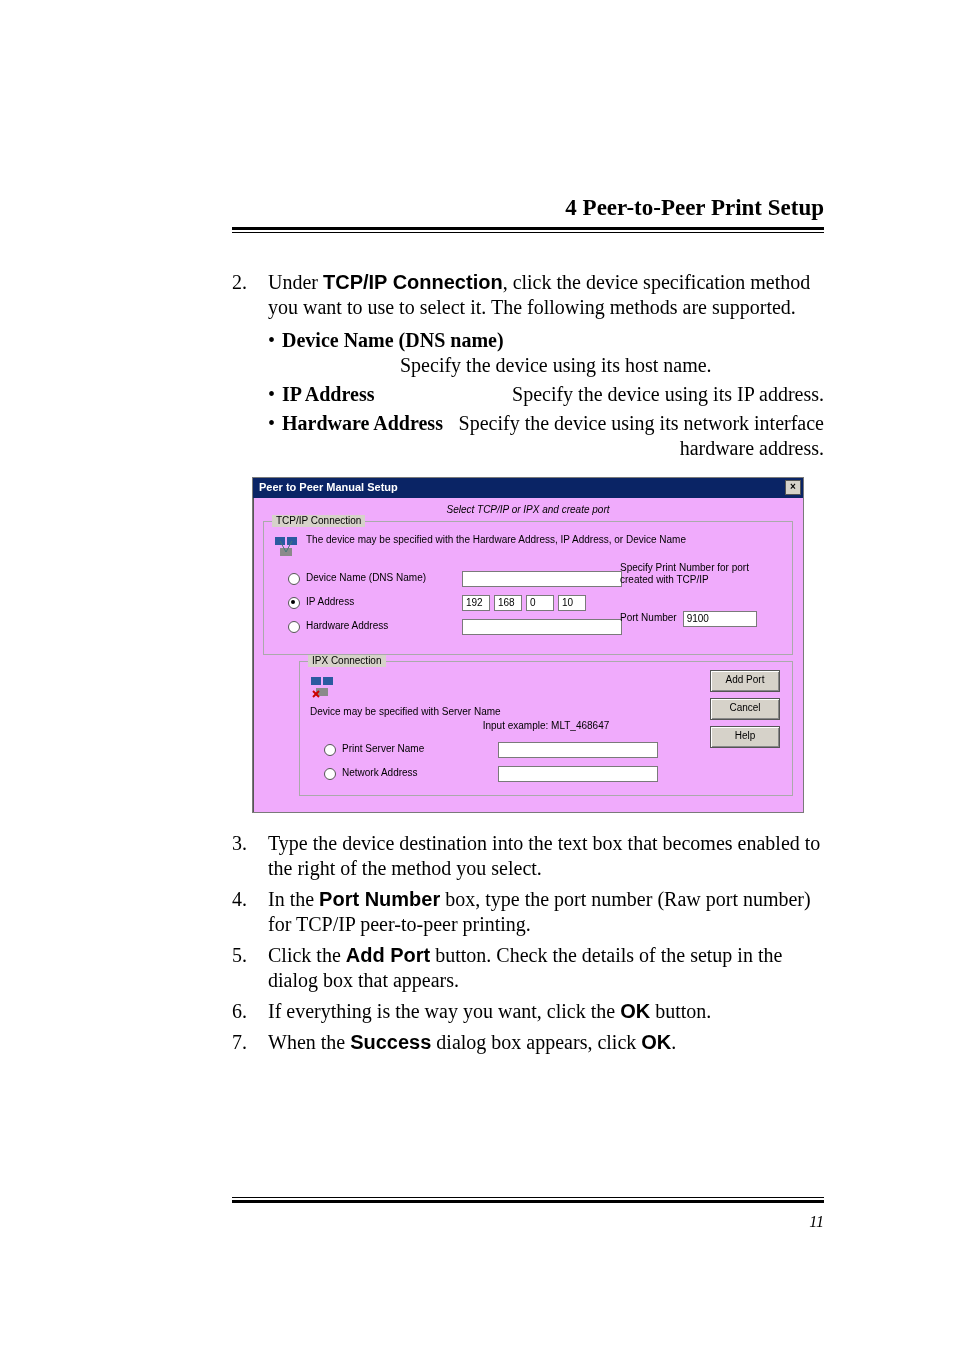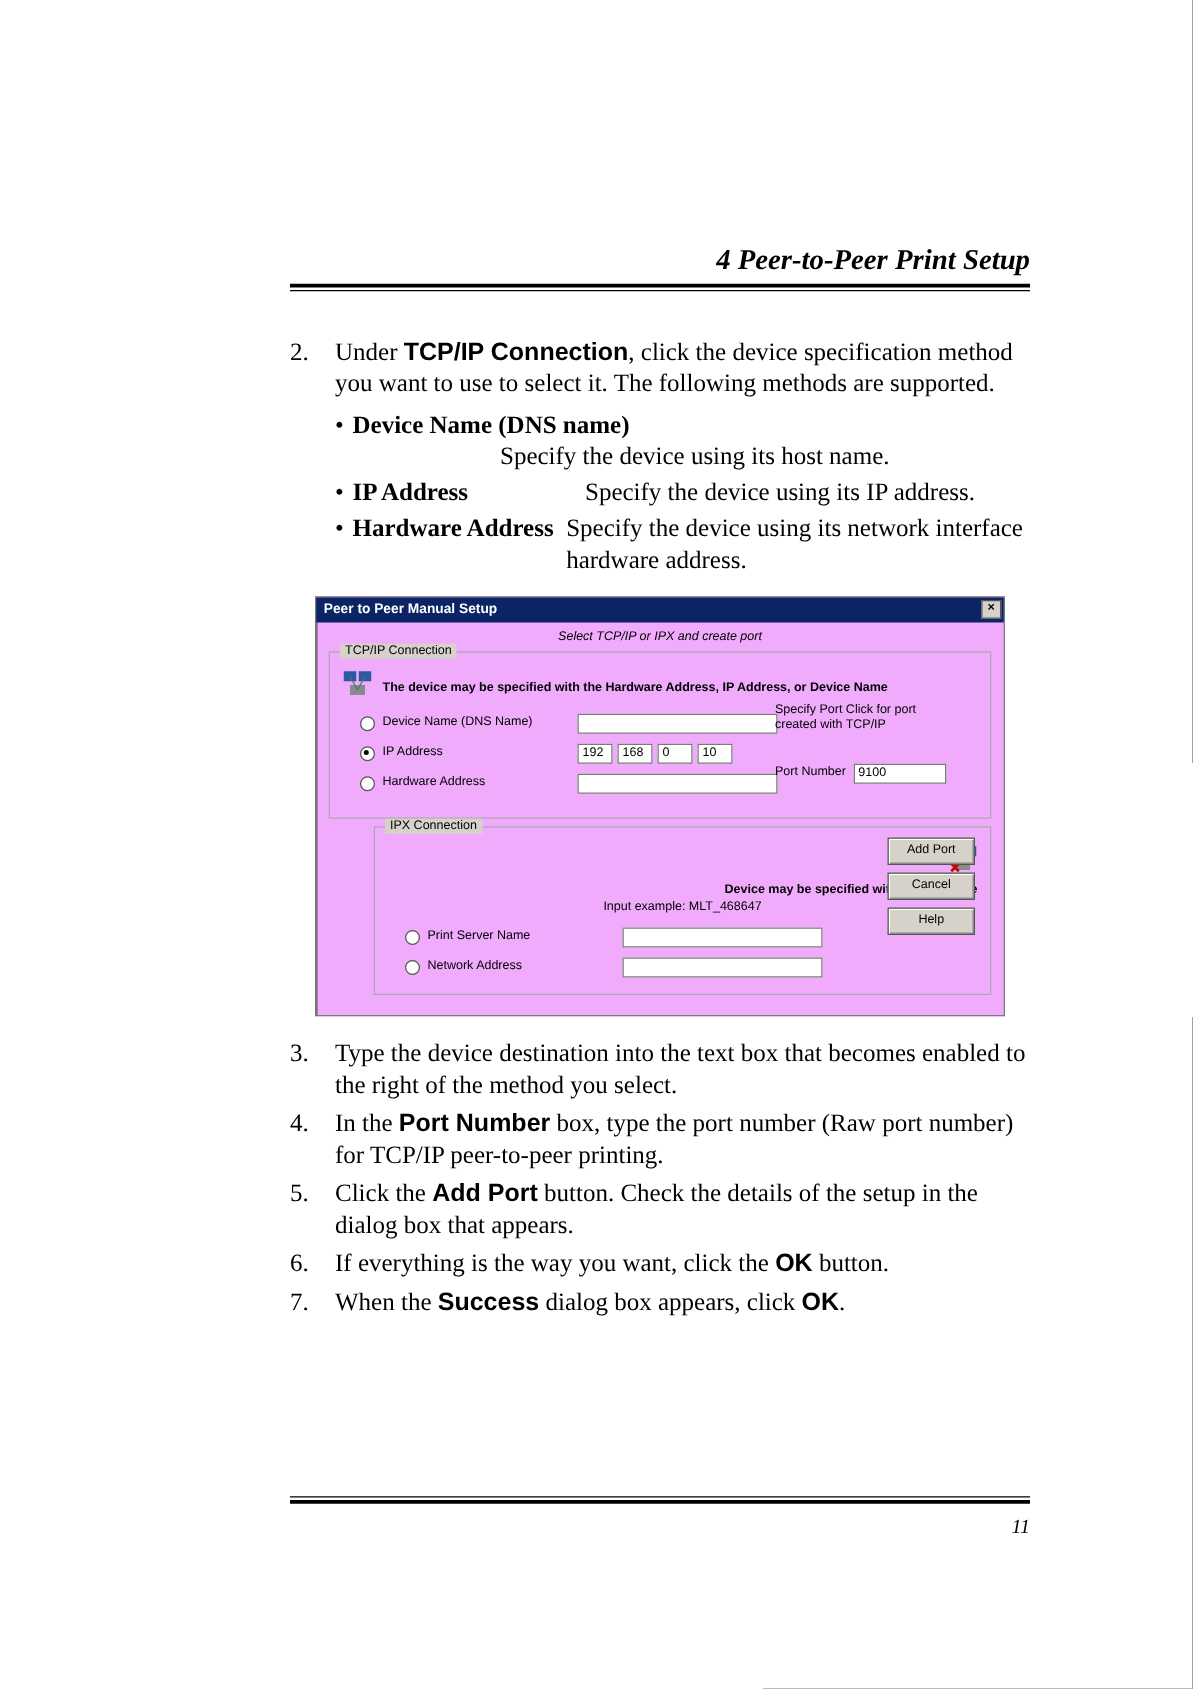--- a/index.html
+++ b/index.html
@@ -16,21 +16,20 @@
     box-sizing: border-box;
     color: #000;
   }
   .header-block {
     position: absolute;
     top: 195px;
     left: 232px;
     right: 130px;
   }
   .header-line {
-    font-style: italic;
     font-weight: bold;
     font-size: 23px;
     text-align: right;
     padding-bottom: 6px;
   }
   .hr-thick {
     border: none;
     border-top: 3px solid #000;
     margin: 0 0 2px 0;
   }
@@ -75,20 +74,21 @@
     flex: none;
     font-weight: bold;
   }
   .bullet-label-wide {
     flex: none;
     font-weight: bold;
     white-space: nowrap;
   }
   .bullet-desc {
     flex: 1;
+    text-align: right;
   }
   .screenshot-wrap {
     margin: 16px 0 18px 0;
   }
   
   .dlg {
     width: 550px;
     margin: 0 auto;
     font-family: Tahoma, Arial, sans-serif;
     font-size: 10px;
@@ -137,24 +137,23 @@
   }
   .fieldset .legend {
     position: absolute;
     top: -7px;
     left: 8px;
     background: #d6d2c9;
     padding: 0 4px;
   }
   .fs-desc {
     display: flex;
-    align-items: flex-end;
+    align-items: flex-start;
     gap: 8px;
     margin: 4px 2px 10px 2px;
-    font-weight: bold;
   }
   .ico {
     width: 24px;
     height: 24px;
     flex: none;
     position: relative;
   }
   .ico svg { width: 24px; height: 24px; }
   .radio-row {
     display: flex;
@@ -328,21 +327,21 @@
                 <div class="txt octet">10</div>
               </div>
             </div>
             <div class="radio-row">
               <div class="radio"></div>
               <div class="radio-lbl">Hardware Address</div>
               <div class="txt wide-input"></div>
             </div>
 
             <div class="right-col">
-              <div>Specify Port Click for port</div>
+              <div>Specify Print Number for port</div>
               <div>created with TCP/IP</div>
               <div class="port-row">
                 <div class="port-lbl">Port Number</div>
                 <div class="txt port-val">9100</div>
               </div>
             </div>
           </div>
 
           <div class="fieldset" style="position:relative;margin-left:36px;">
             <div class="legend">IPX Connection</div>

